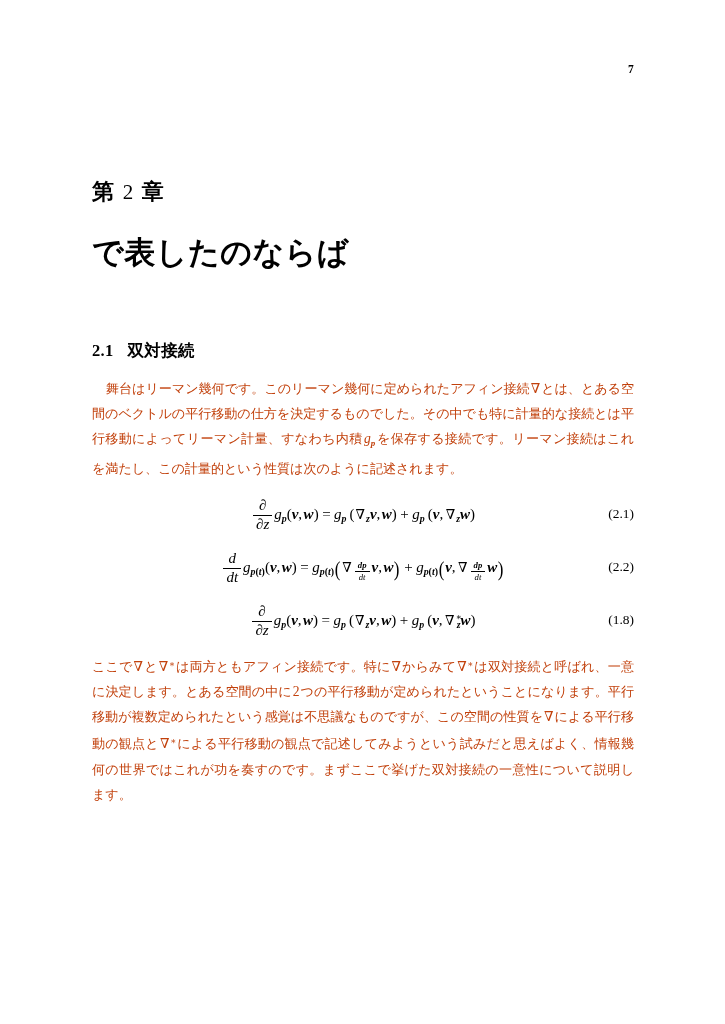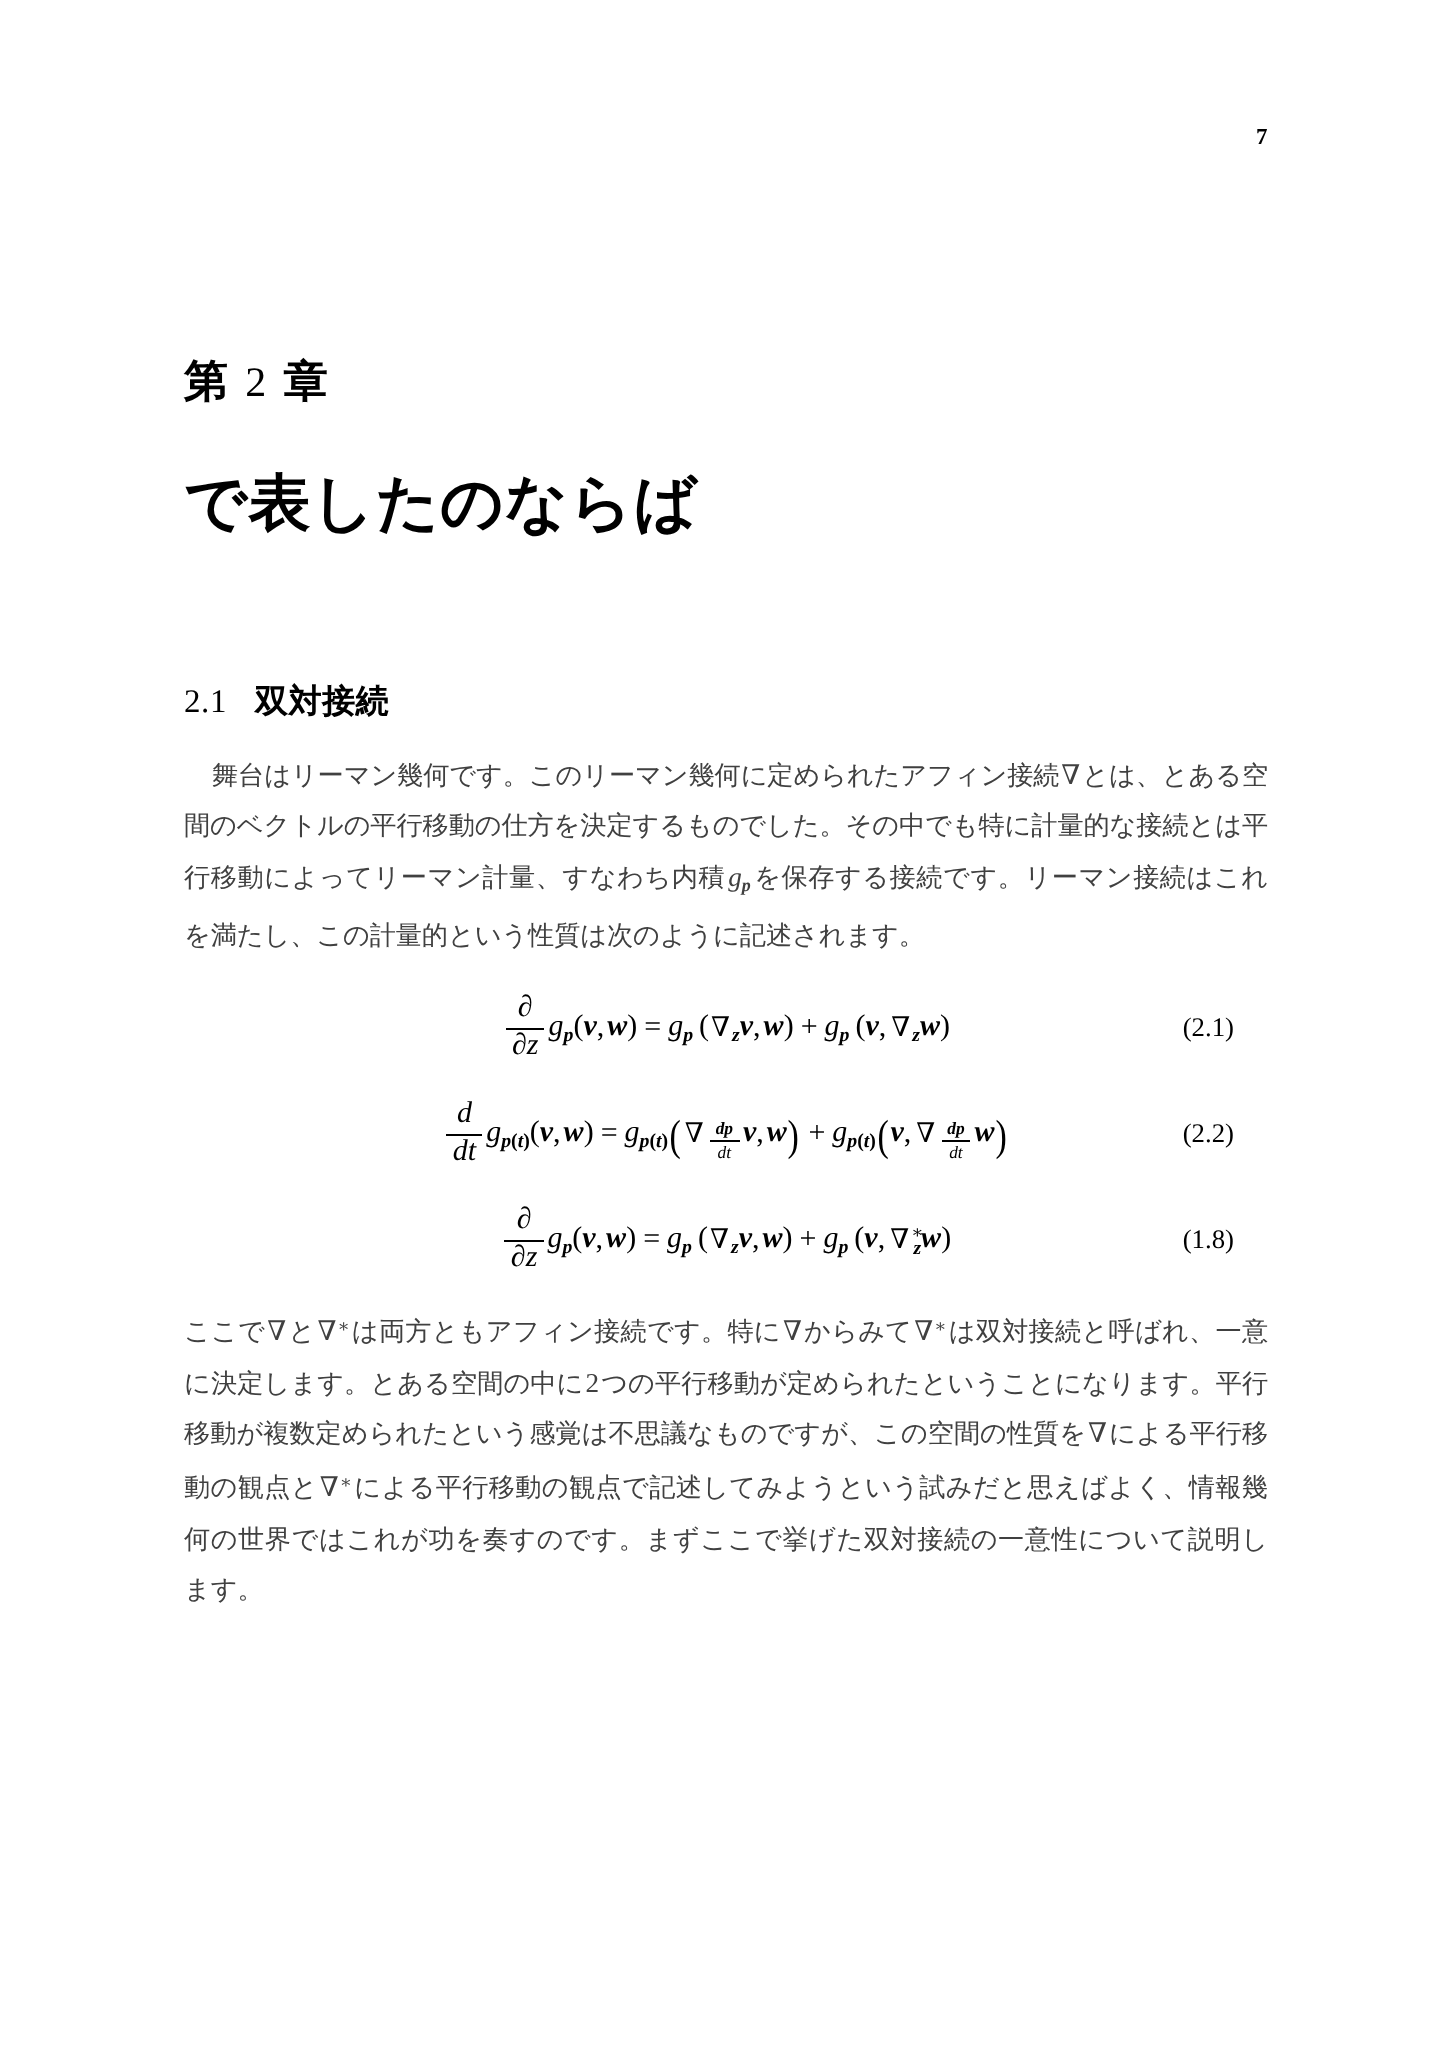--- a/index.html
+++ b/index.html
@@ -75,41 +75,41 @@
     width: 542px;
     font-family: "DejaVu Sans", "Liberation Sans", sans-serif;
     font-weight: bold;
     font-size: 16.5px;
     line-height: 1.3;
     letter-spacing: 0.3px;
     white-space: pre;
   }
   .section-heading .secnum {
     font-family: "Liberation Serif", "DejaVu Serif", serif;
-    font-weight: normal;
+    font-weight: bold;
     font-size: 16.5px;
     margin-right: 14px;
   }
 
   
   .body-flow {
     position: absolute;
     top: 376px;
     left: 92px;
     width: 542px;
   }
   p.para {
     margin: 0;
     font-family: "DejaVu Sans", "Liberation Sans", sans-serif;
     font-size: 13.1px;
     line-height: 25.1px;
     text-align: justify;
     text-justify: inter-character;
     letter-spacing: -0.05px;
-    color: #404040;
+    color: #c2410c;
   }
   p.indent {
     text-indent: 14px;
   }
 
   
   .m {
     font-family: "Liberation Serif", "DejaVu Serif", serif;
     font-style: italic;
     font-size: 13.6px;
@@ -153,21 +153,21 @@
     right: 0;
     top: 0;
     text-align: center;
     font-family: "Liberation Serif", "DejaVu Serif", serif;
     font-size: 15px;
     line-height: 40px;
     white-space: nowrap;
   }
   .eq-tag {
     position: absolute;
-    right: 17px;
+    right: 0;
     top: 0;
     line-height: 40px;
     font-family: "Liberation Serif", "DejaVu Serif", serif;
     font-size: 13.4px;
   }
   .mathline {
     display: inline-block;
     vertical-align: middle;
     line-height: 1;
   }

